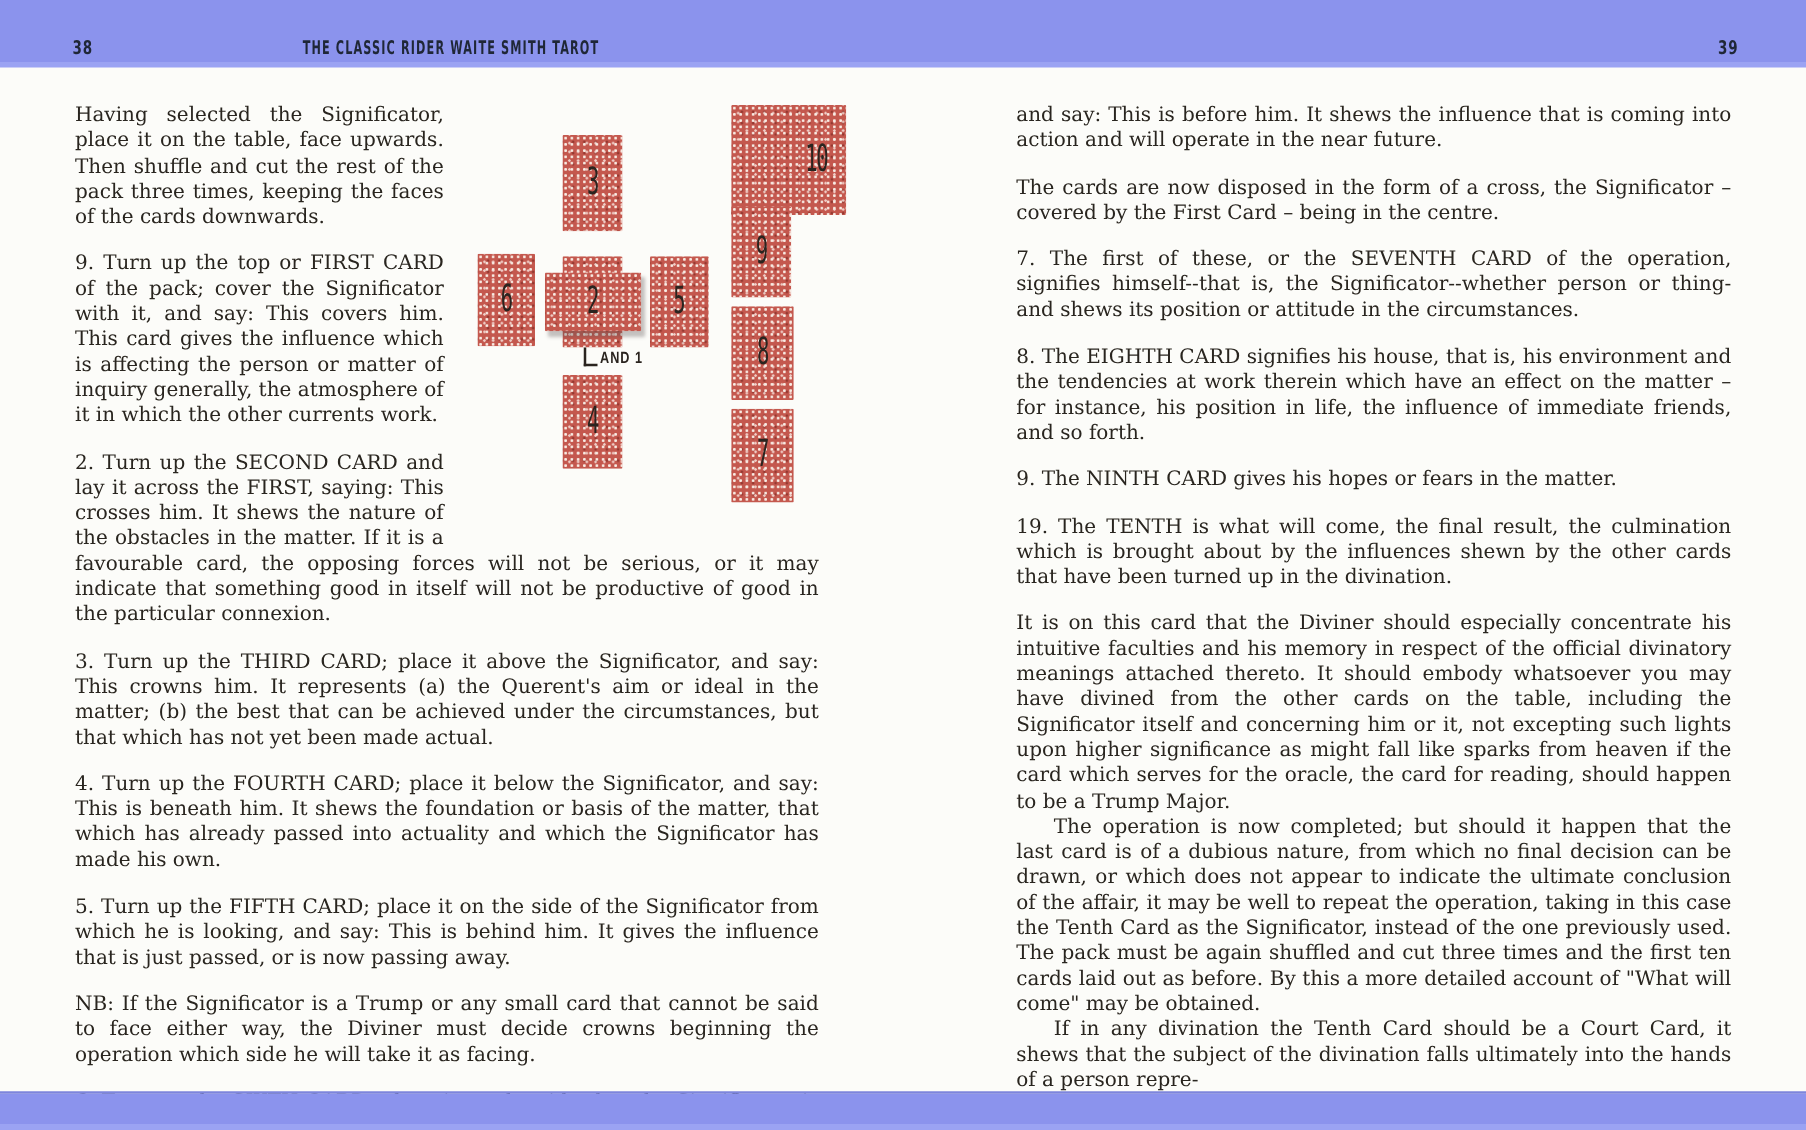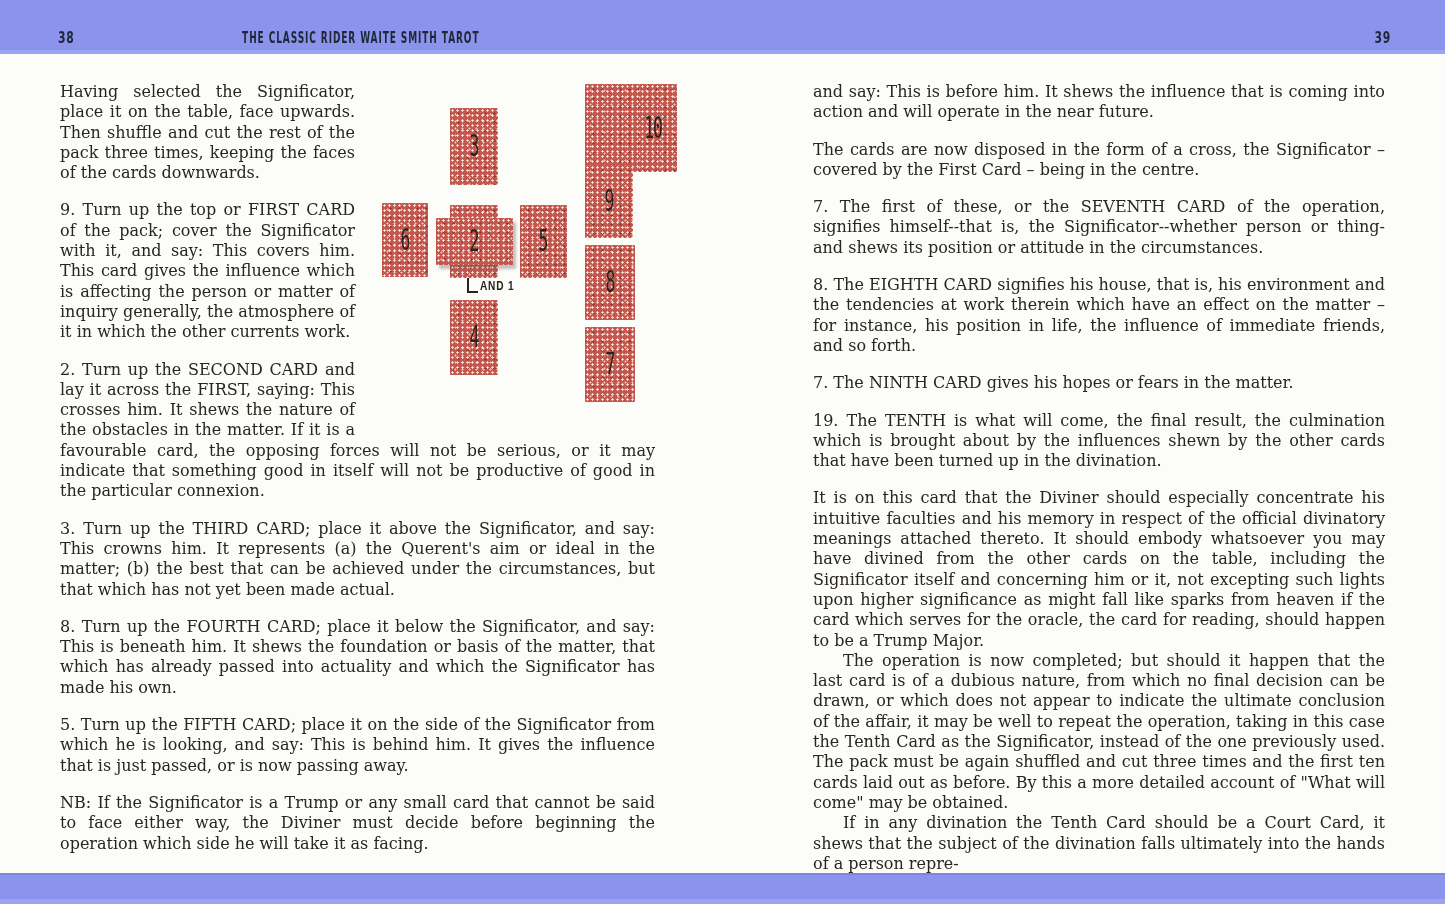--- a/index.html
+++ b/index.html
@@ -114,32 +114,32 @@
         <div class="and-label">
           <span class="bracket"></span>
           <span class="and-text">AND 1</span>
         </div>
       </div>
 
       <p>Having selected the Significator, place it on the table, face upwards. Then shuffle and cut the rest of the pack three times, keeping the faces of the cards downwards.</p>
       <p>9. Turn up the top or FIRST CARD of the pack; cover the Significator with it, and say: This covers him. This card gives the influence which is affecting the person or matter of inquiry generally, the atmosphere of it in which the other currents work.</p>
       <p>2. Turn up the SECOND CARD and lay it across the FIRST, saying: This crosses him. It shews the nature of the obstacles in the matter. If it is a favourable card, the opposing forces will not be serious, or it may indicate that something good in itself will not be productive of good in the particular connexion.</p>
       <p>3. Turn up the THIRD CARD; place it above the Significator, and say: This crowns him. It represents (a) the Querent's aim or ideal in the matter; (b) the best that can be achieved under the circumstances, but that which has not yet been made actual.</p>
-      <p>8. Turn up the FOURTH CARD; place it below the Significator, and say: This is beneath him. It shews the foundation or basis of the matter, that which has already passed into actuality and which the Significator has made his own.</p>
+      <p>4. Turn up the FOURTH CARD; place it below the Significator, and say: This is beneath him. It shews the foundation or basis of the matter, that which has already passed into actuality and which the Significator has made his own.</p>
       <p>5. Turn up the FIFTH CARD; place it on the side of the Significator from which he is looking, and say: This is behind him. It gives the influence that is just passed, or is now passing away.</p>
-      <p>NB: If the Significator is a Trump or any small card that cannot be said to face either way, the Diviner must decide before beginning the operation which side he will take it as facing.</p>
+      <p>NB: If the Significator is a Trump or any small card that cannot be said to face either way, the Diviner must decide crowns beginning the operation which side he will take it as facing.</p>
       <p>6. Turn up the SIXTH CARD; place it on the side that the Significator is facing,</p>
     </section>
 
     <section class="page right-page">
       <p>and say: This is before him. It shews the influence that is coming into action and will operate in the near future.</p>
       <p>The cards are now disposed in the form of a cross, the Significator – covered by the First Card – being in the centre.</p>
       <p>7. The first of these, or the SEVENTH CARD of the operation, signifies himself--that is, the Significator--whether person or thing-and shews its position or attitude in the circumstances.</p>
       <p>8. The EIGHTH CARD signifies his house, that is, his environment and the tendencies at work therein which have an effect on the matter – for instance, his position in life, the influence of immediate friends, and so forth.</p>
-      <p>7. The NINTH CARD gives his hopes or fears in the matter.</p>
+      <p>9. The NINTH CARD gives his hopes or fears in the matter.</p>
       <p>19. The TENTH is what will come, the final result, the culmination which is brought about by the influences shewn by the other cards that have been turned up in the divination.</p>
       <p class="tight">It is on this card that the Diviner should especially concentrate his intuitive faculties and his memory in respect of the official divinatory meanings attached thereto. It should embody whatsoever you may have divined from the other cards on the table, including the Significator itself and concerning him or it, not excepting such lights upon higher significance as might fall like sparks from heaven if the card which serves for the oracle, the card for reading, should happen to be a Trump Major.</p>
       <p class="cont">The operation is now completed; but should it happen that the last card is of a dubious nature, from which no final decision can be drawn, or which does not appear to indicate the ultimate conclusion of the affair, it may be well to repeat the operation, taking in this case the Tenth Card as the Significator, instead of the one previously used. The pack must be again shuffled and cut three times and the first ten cards laid out as before. By this a more detailed account of "What will come" may be obtained.</p>
       <p class="cont">If in any divination the Tenth Card should be a Court Card, it shews that the subject of the divination falls ultimately into the hands of a person repre-</p>
     </section>
 
   </main>
 
   <footer class="band bottom-band"></footer>
 

